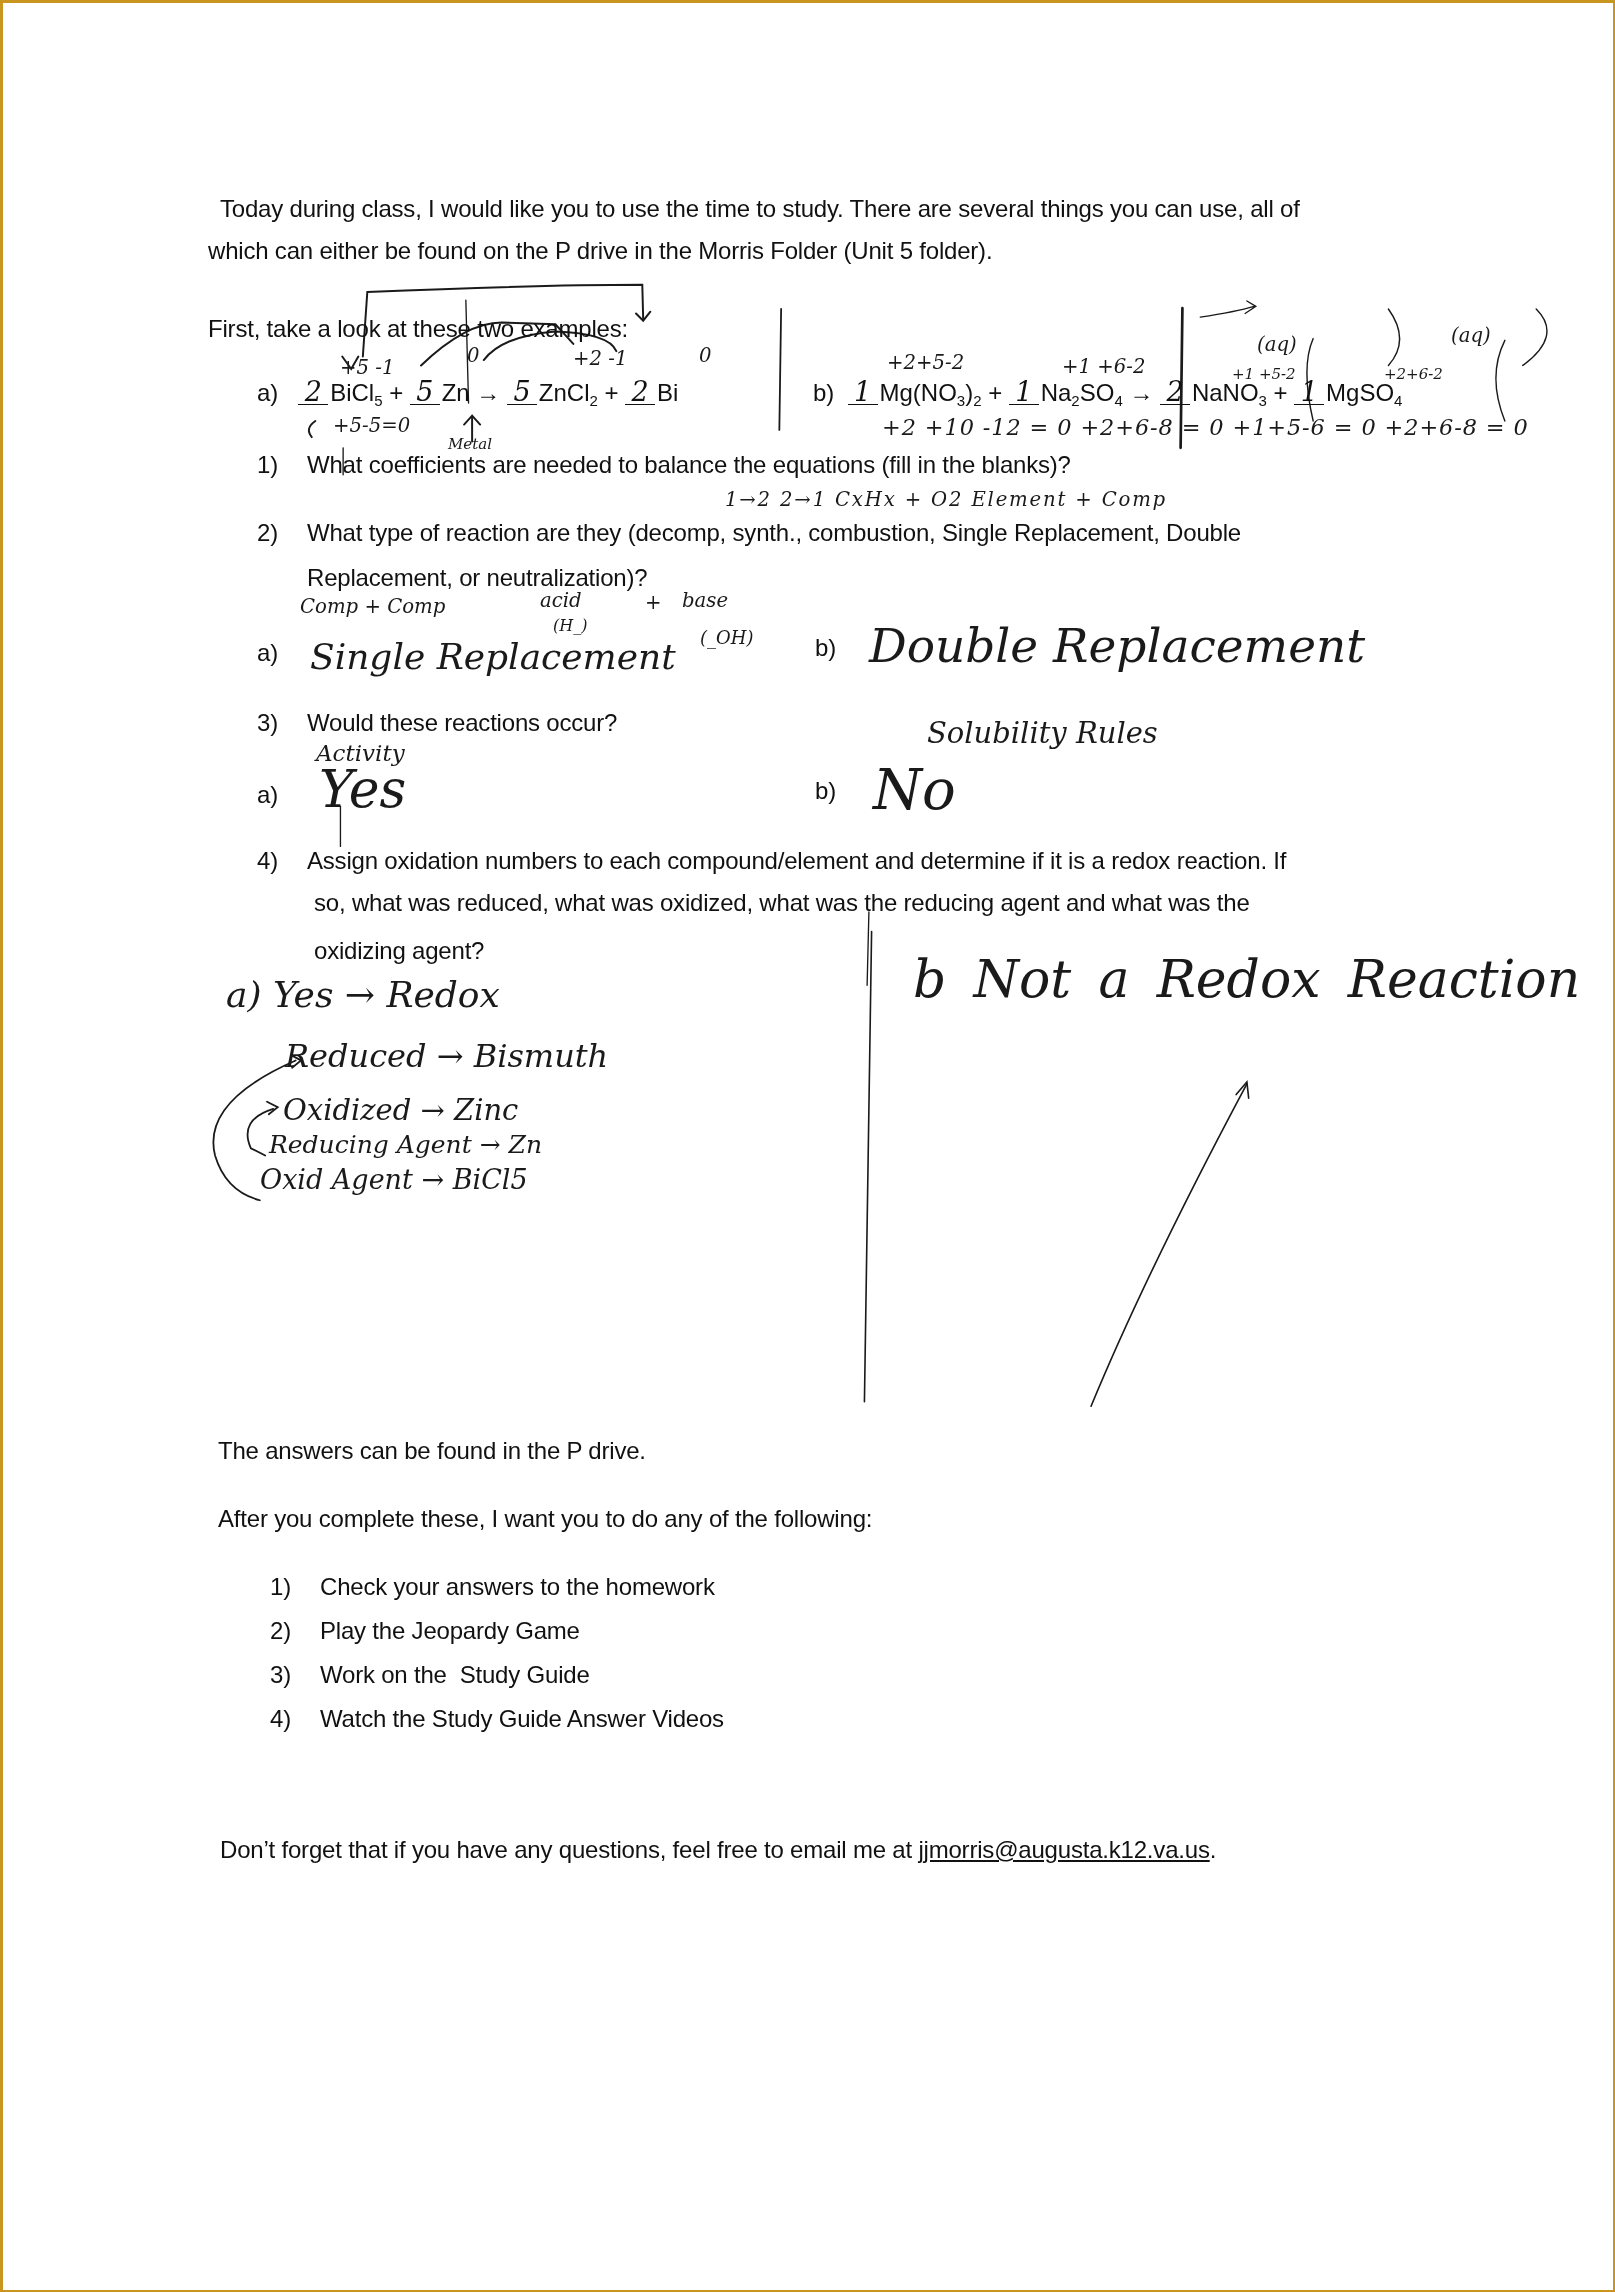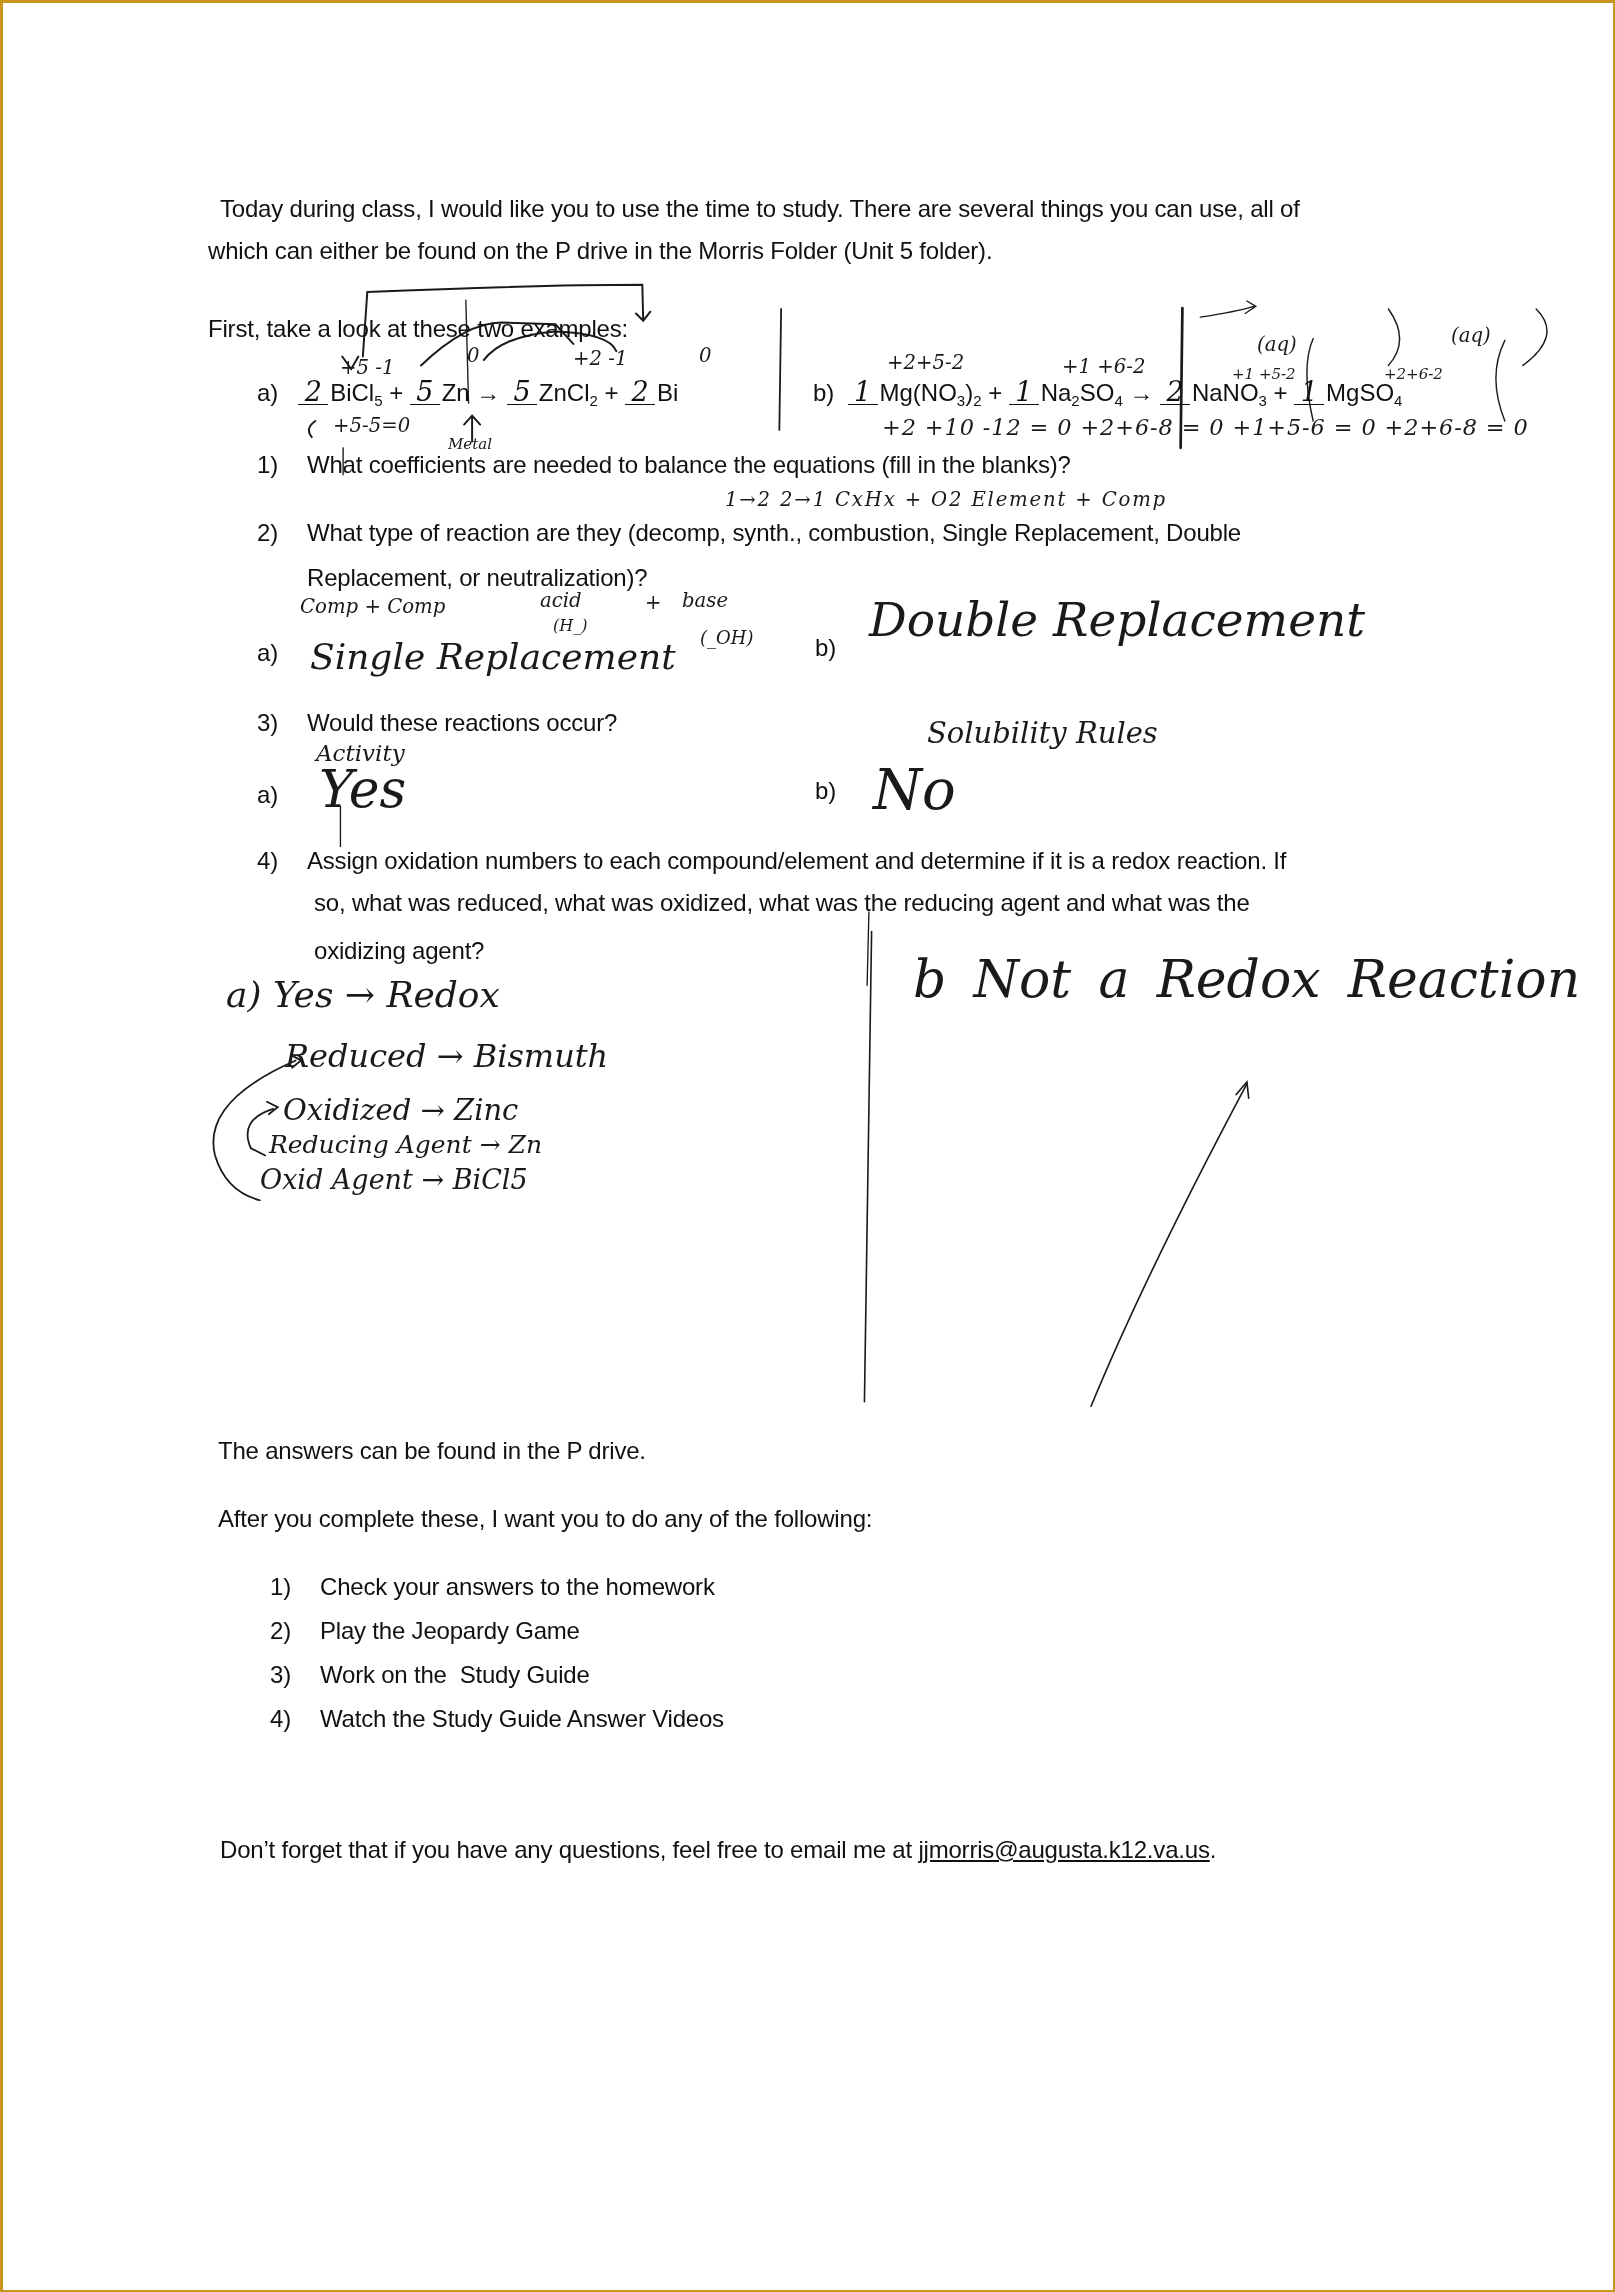--- a/index.html
+++ b/index.html
@@ -124,21 +124,21 @@
 <div class="abs typed" style="left:307px; top:564px;">Replacement, or neutralization)?</div>
 <div class="abs hand hw-sm" style="left:300px; top:595px;">Comp + Comp</div>
 <div class="abs hand hw-sm" style="left:540px; top:589px;">acid</div>
 <div class="abs hand" style="left:553px; top:616px; font-size:16px;">(H_)</div>
 <div class="abs hand hw-sm" style="left:645px; top:591px;">+</div>
 <div class="abs hand hw-sm" style="left:682px; top:589px;">base</div>
 <div class="abs hand" style="left:700px; top:627px; font-size:18px;">(_OH)</div>
 <div class="abs typed" style="left:257px; top:639px;">a)</div>
 <div class="abs hand hw-md" style="left:310px; top:636px; font-size:36px;">Single Replacement</div>
 <div class="abs typed" style="left:815px; top:634px;">b)</div>
-<div class="abs hand hw-lg" style="left:869px; top:592px; font-size:47px;">Double Replacement</div>
+<div class="abs hand hw-lg" style="left:869px; top:618px; font-size:47px;">Double Replacement</div>
 
 <div class="abs typed" style="left:257px; top:709px;">
   <span class="list-num">3)</span><span>Would these reactions occur?</span>
 </div>
 <div class="abs hand hw-sm" style="left:316px; top:740px; font-size:23px;">Activity</div>
 <div class="abs typed" style="left:257px; top:781px;">a)</div>
 <div class="abs hand hw-xl" style="left:319px; top:759px; font-size:52px;">Yes</div>
 <div class="abs hand" style="left:927px; top:716px; font-size:29px;">Solubility Rules</div>
 <div class="abs typed" style="left:815px; top:777px;">b)</div>
 <div class="abs hand hw-xl" style="left:873px; top:757px; font-size:56px;">No</div>

